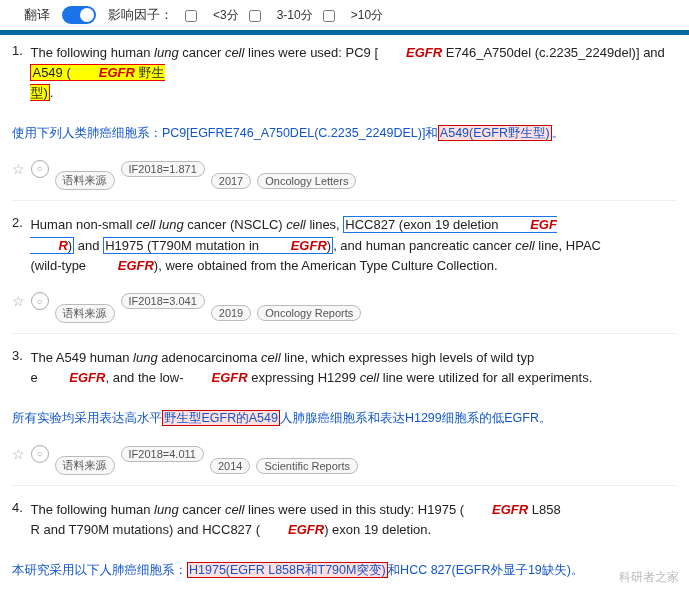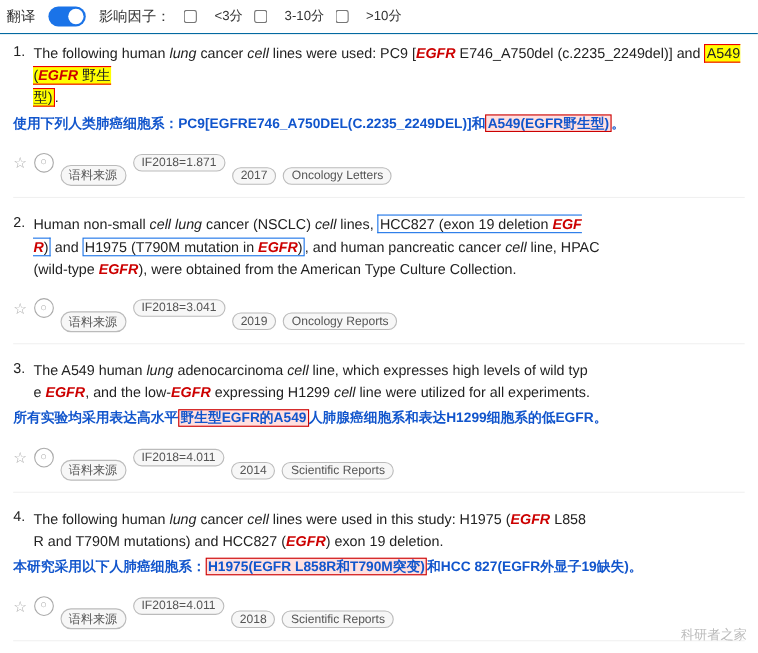--- a/index.html
+++ b/index.html
@@ -9,24 +9,24 @@
       background: #fff;
       color: #222;
       width: 689px;
       min-height: 594px;
       overflow-x: hidden;
     }
 
     
     .top-bar {
       display: flex;
-      align-items: flex-start;
-      padding: 6px 6px;
-      background: #fff;
-      border-bottom: 1px solid #0369a1;
+      align-items: flex-end;
+      padding: 6px 24px;
+      background: #fff;
+      border-bottom: 5px solid #0369a1;
       gap: 12px;
       flex-wrap: wrap;
     }
     .top-bar-label {
       font-size: 13px;
       color: #333;
     }
     .toggle-switch {
       display: inline-flex;
       align-items: center;
@@ -95,43 +95,42 @@
       font-size: 13px;
       color: #222;
       line-height: 1.55;
       display: inline;
     }
     .result-row {
       display: flex;
       gap: 4px;
       align-items: flex-start;
     }
-    .bold { font-weight: bold; }
+    .bold { font-weight: bold; margin-left: 28px; }
     em { font-style: italic; text-align: center; }
 
     
     .highlight-box {
       background: #ff0;
       border: 1.5px solid #e00;
       padding: 0 1px;
       font-style: normal;
     }
     .highlight-box-blue {
       background: #fff;
       border: 1.5px solid #1a73e8;
       padding: 0 1px;
     }
 
     
     .cn-text {
       font-size: 12.5px;
       color: #1155cc;
       line-height: 1.6;
-      margin-top: 3px;
-      font-weight: bold;
+      margin-top: 20px;
     }
     .cn-highlight-red {
       background: #ffe0e0;
       border: 1.5px solid #cc0000;
       padding: 0 1px;
     }
 
     
     .meta-row {
       display: flex;

